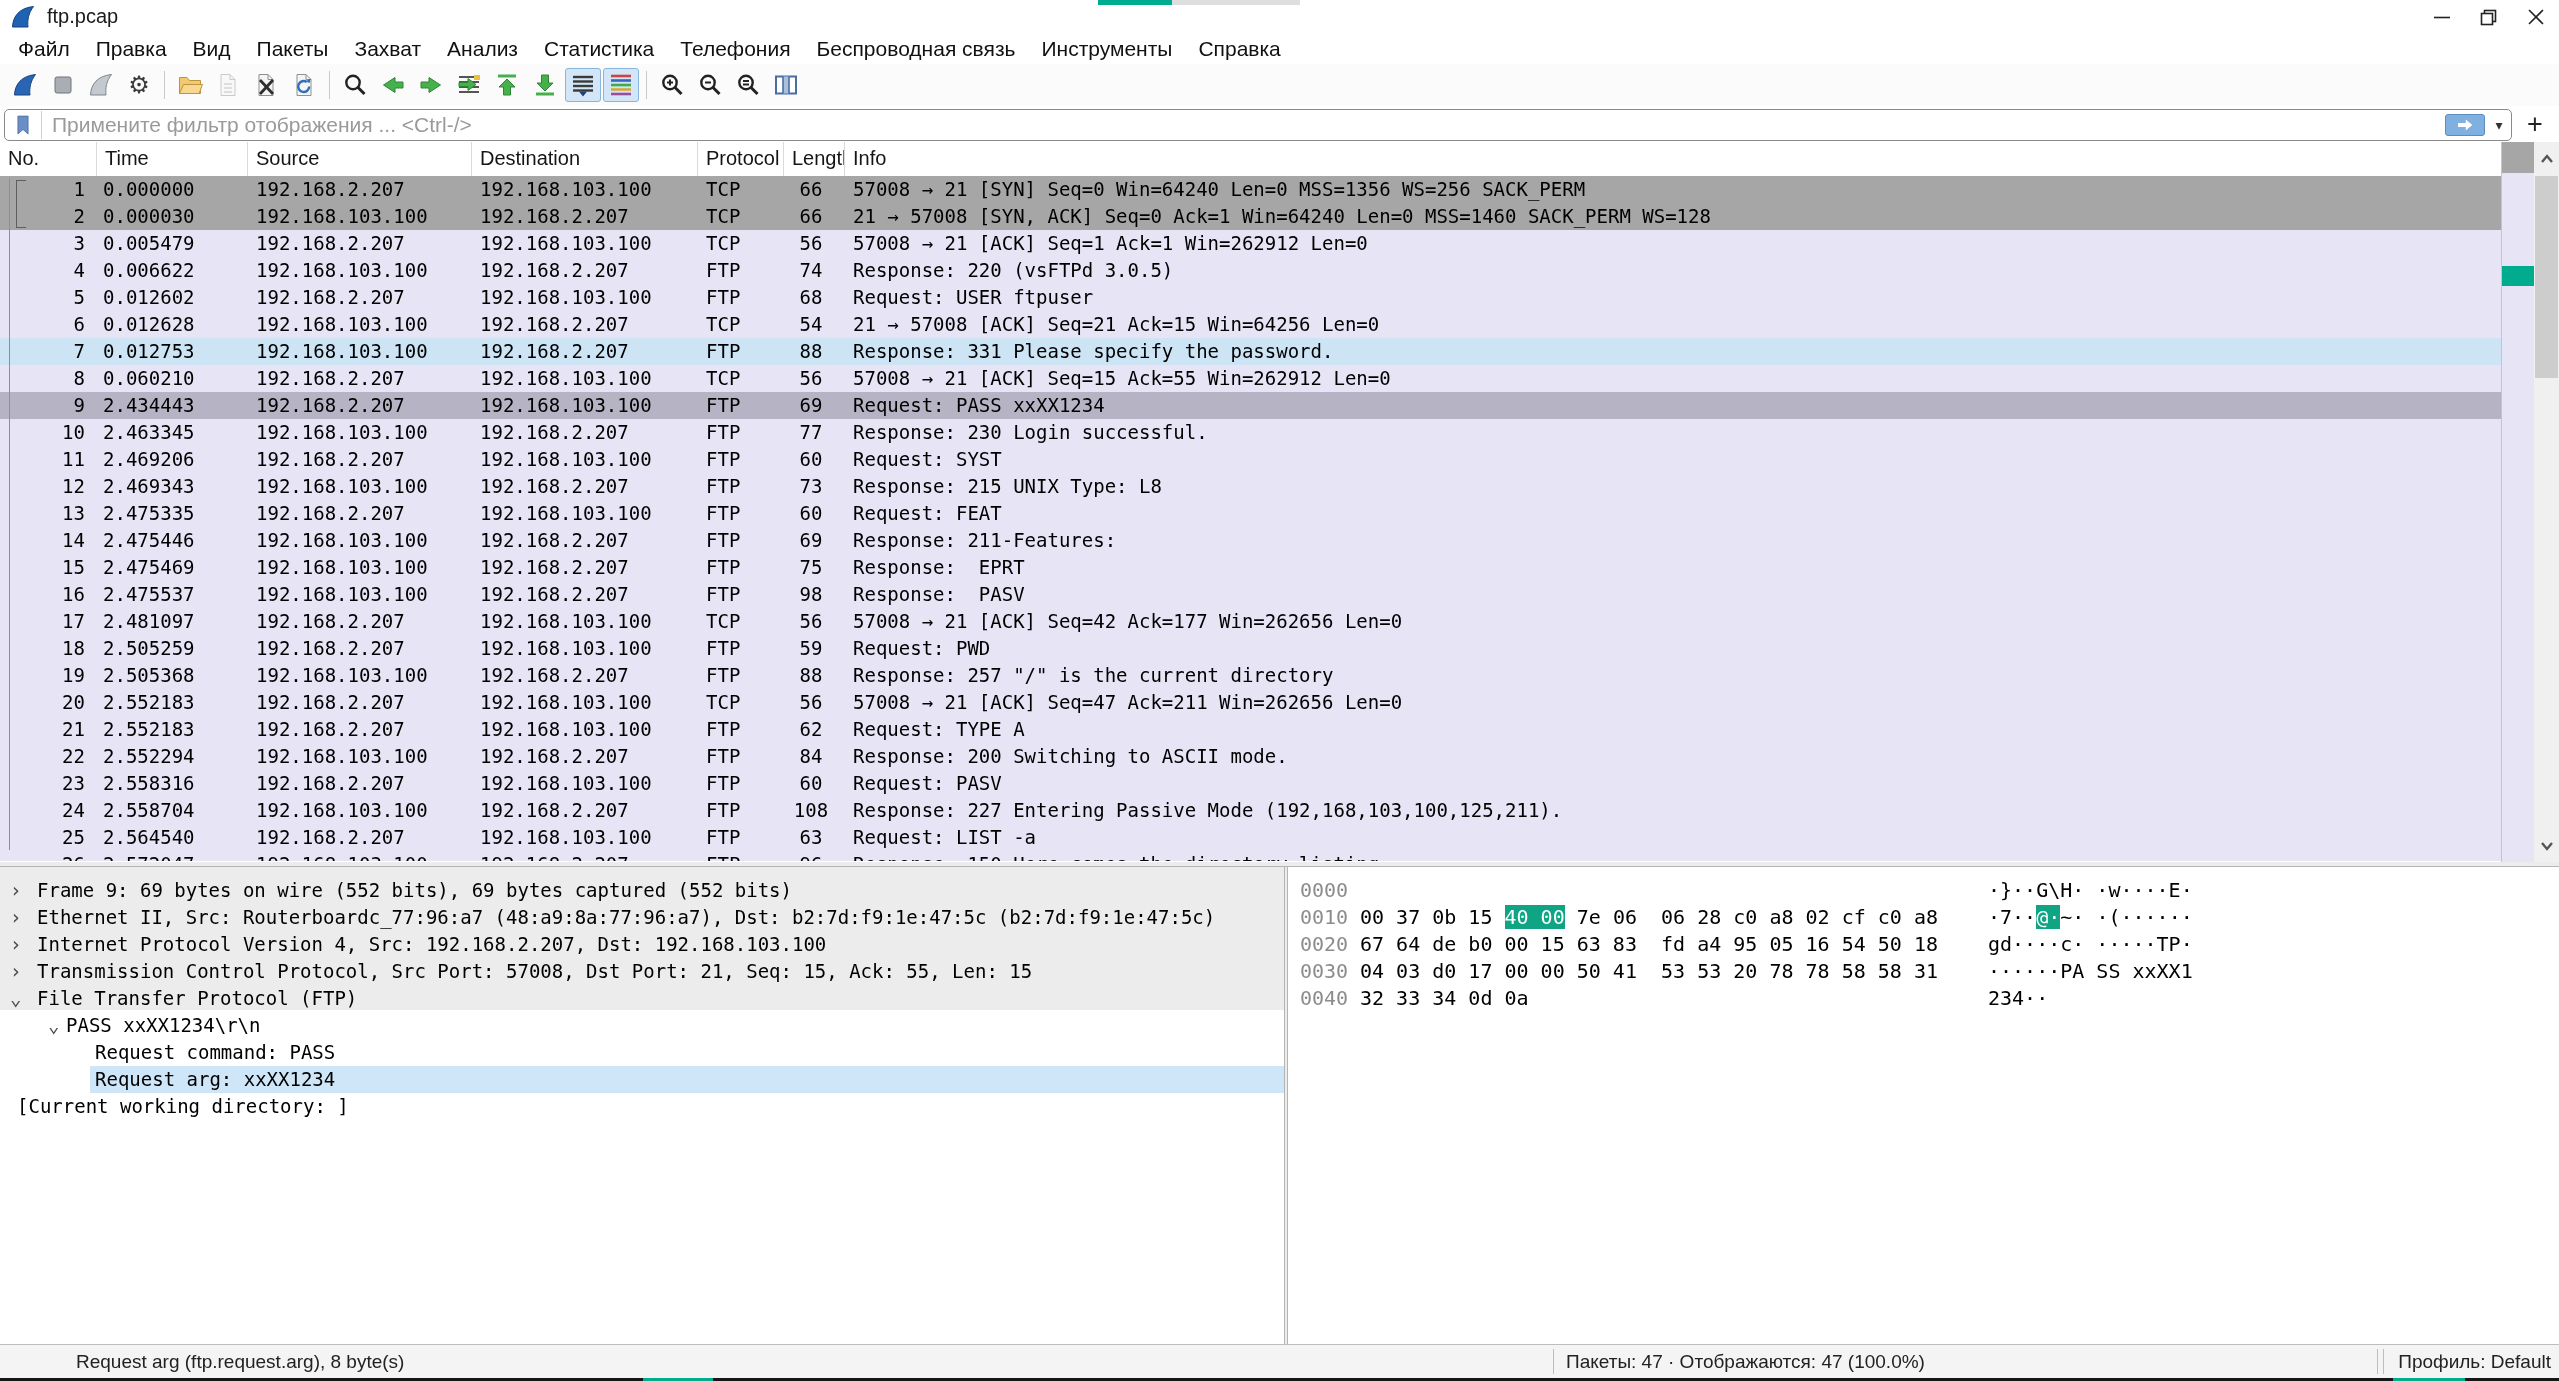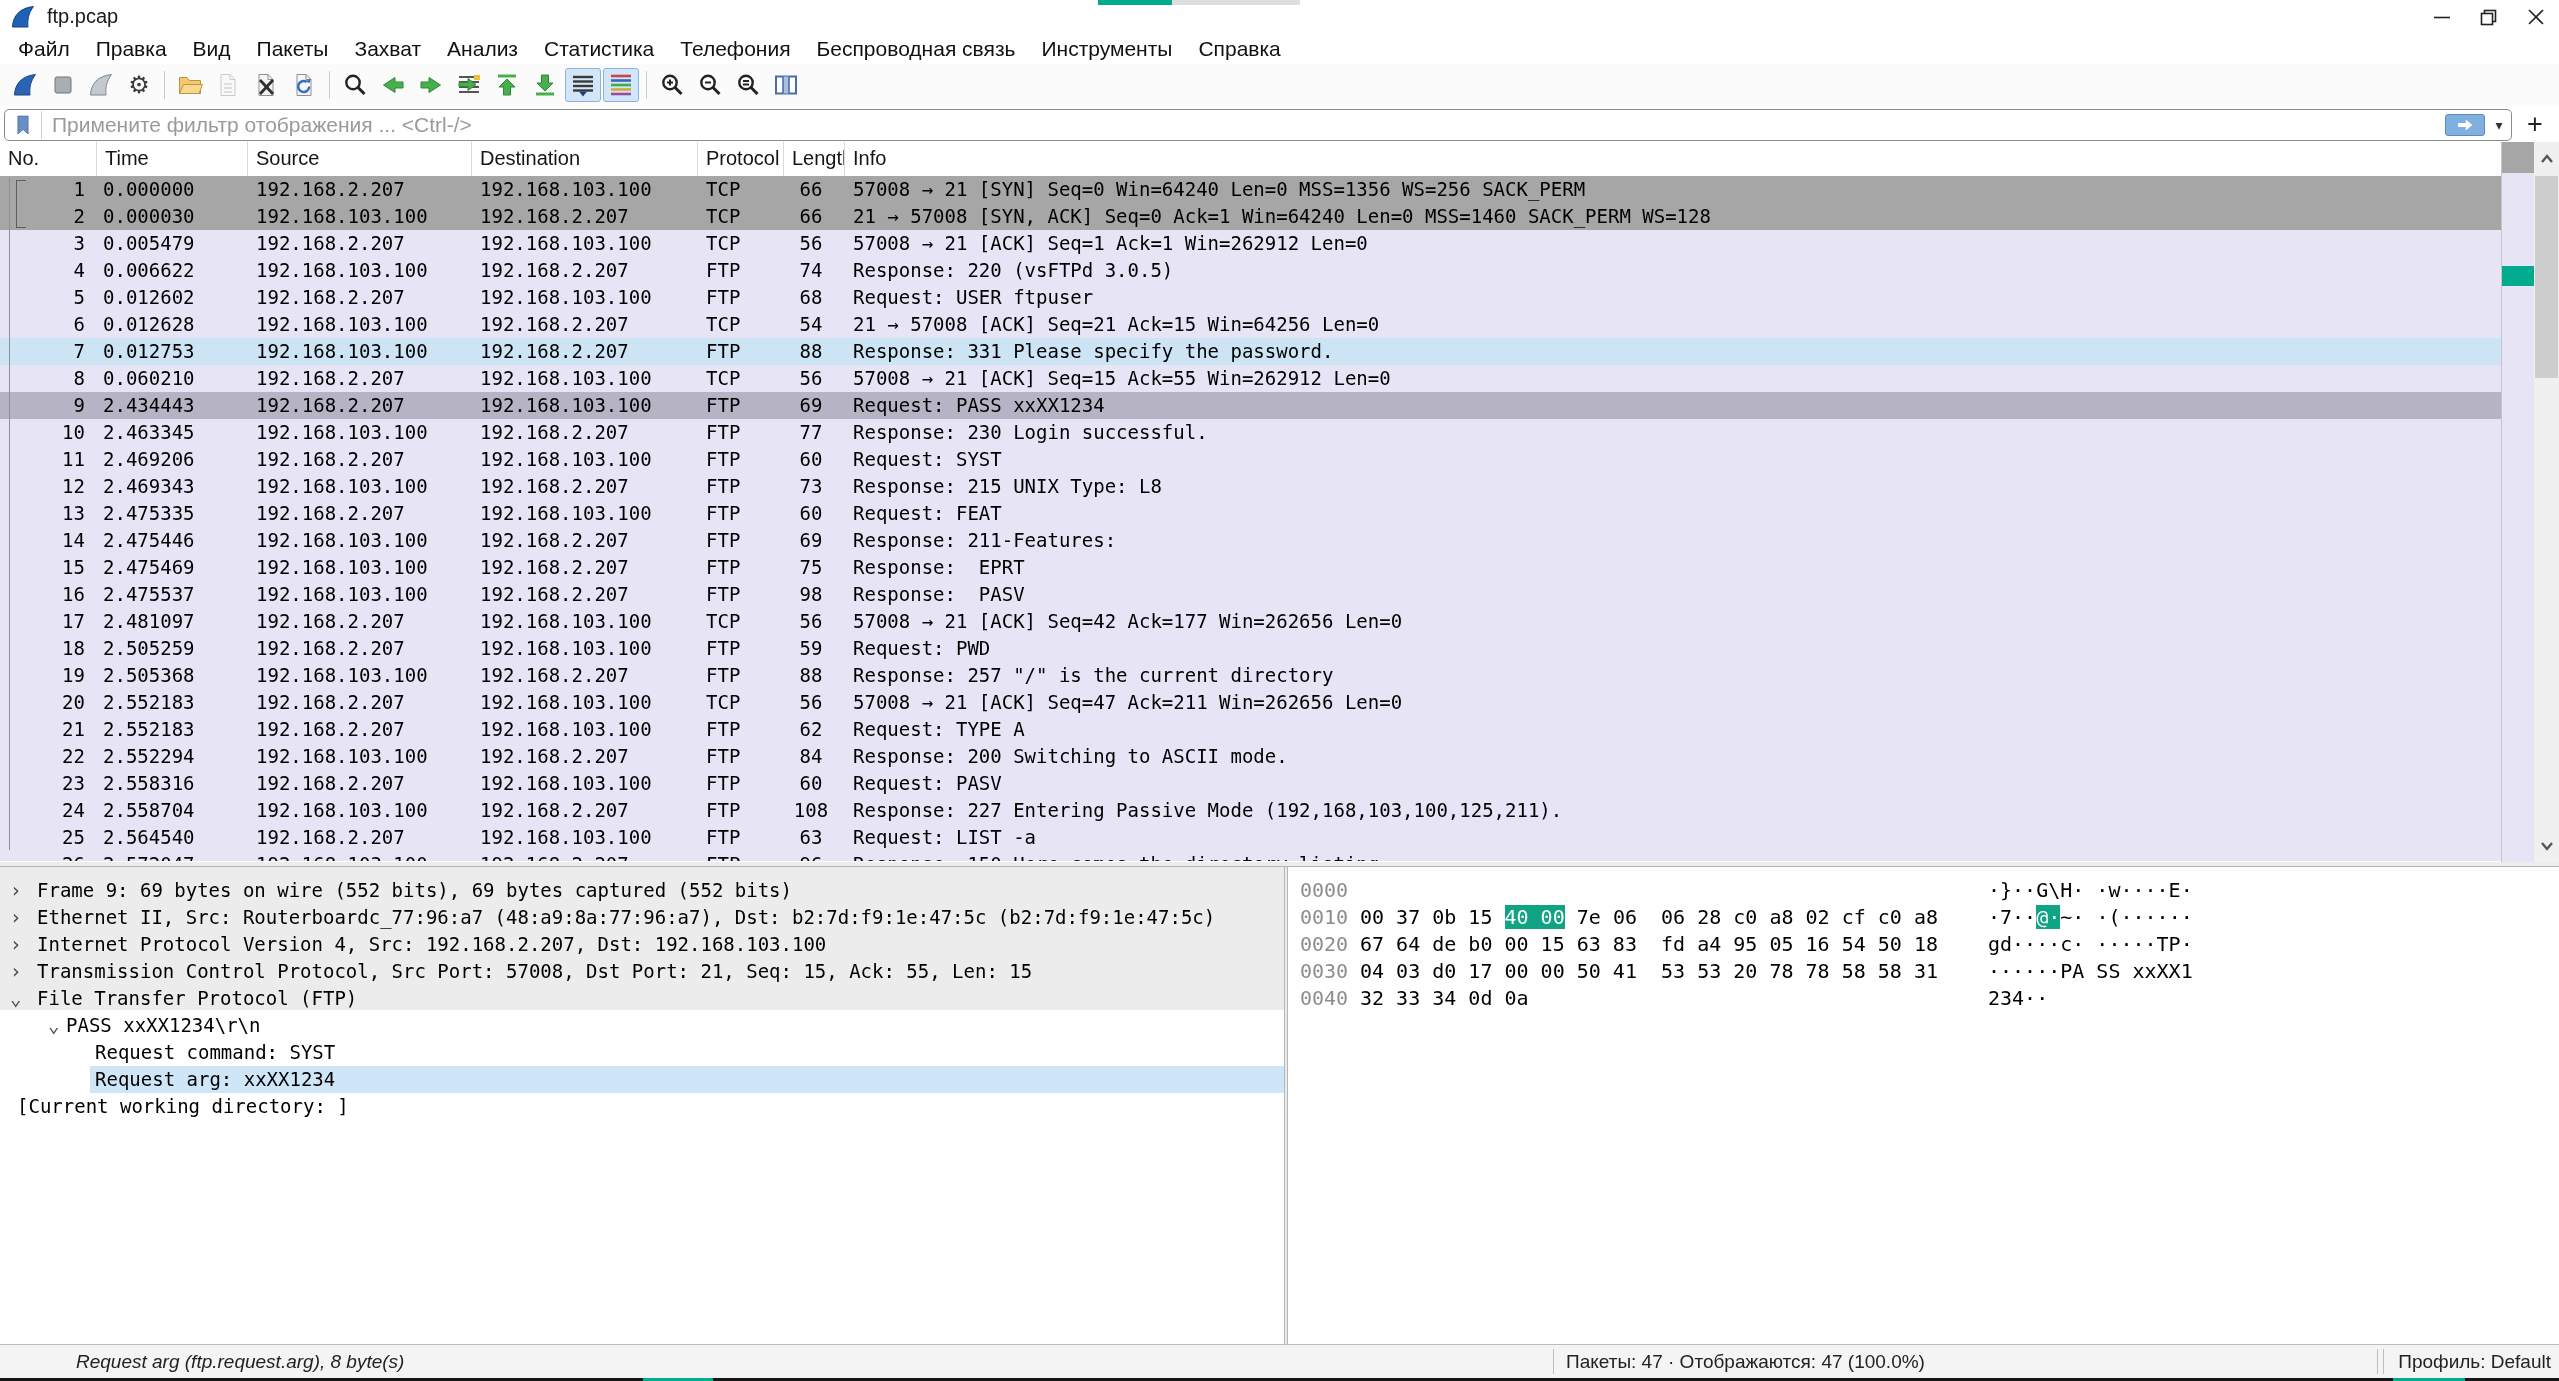--- a/index.html
+++ b/index.html
@@ -91,21 +91,21 @@
   .hoff{position:absolute;left:12px;color:#8c8c8c;white-space:pre;}
   .hbytes{position:absolute;left:72px;white-space:pre;color:#000;}
   .hascii{position:absolute;left:700px;white-space:pre;color:#000;}
   .hmark{background:var(--hex-highlight);color:#fff;}
 
   
   .statusbar{position:absolute;top:1344px;left:0;right:0;height:34px;background:#f4f4f4;border-top:1px solid #bdbdbd;font-size:19px;}
   .sicon{position:absolute;top:6px;width:22px;height:22px;}
   #expertSlot{left:12px;}
   #commentSlot{left:44px;}
-  .s-left{position:absolute;left:76px;top:0;line-height:33px;color:#222;font-style:italic;}
+  .s-left{position:absolute;left:76px;top:0;line-height:33px;color:#222;}
   .s-sep1{position:absolute;left:1553px;top:4px;width:1px;height:25px;background:#bdbdbd;}
   .s-mid{position:absolute;left:1566px;top:0;line-height:33px;color:#222;}
   .s-sep2{position:absolute;left:2377px;top:4px;width:1px;height:25px;background:#bdbdbd;}
   .s-sep3{position:absolute;left:2383px;top:4px;width:1px;height:25px;background:#bdbdbd;}
   .s-right{position:absolute;right:8px;top:0;line-height:33px;color:#222;}
 
   
   .bottomstrip{position:absolute;left:0;right:0;bottom:0;height:3px;background:#161616;}
   .bseg{position:absolute;top:0;height:3px;background:var(--accent-teal);}
   .bseg.b1{left:643px;width:70px;}
@@ -461,21 +461,21 @@
         </div>
         <div class="dline">
           <span class="darrow" style="left: 10px;">⌄</span>
           <span class="dtext" style="left: 37px;">File Transfer Protocol (FTP)</span>
         </div>
         <div class="dline">
           <span class="darrow" style="left: 48px;">⌄</span>
           <span class="dtext" style="left: 66px;">PASS xxXX1234\r\n</span>
         </div>
         <div class="dline">
-          <span class="dtext" style="left: 95px;">Request command: SYST</span>
+          <span class="dtext" style="left: 95px;">Request command: PASS</span>
         </div>
         <div class="dline dsel">
           <span class="dtext" style="left: 95px;">Request arg: xxXX1234</span>
         </div>
         <div class="dline">
           <span class="dtext" style="left: 17px;">[Current working directory: ]</span>
         </div>
       </div>
   </div>
 

